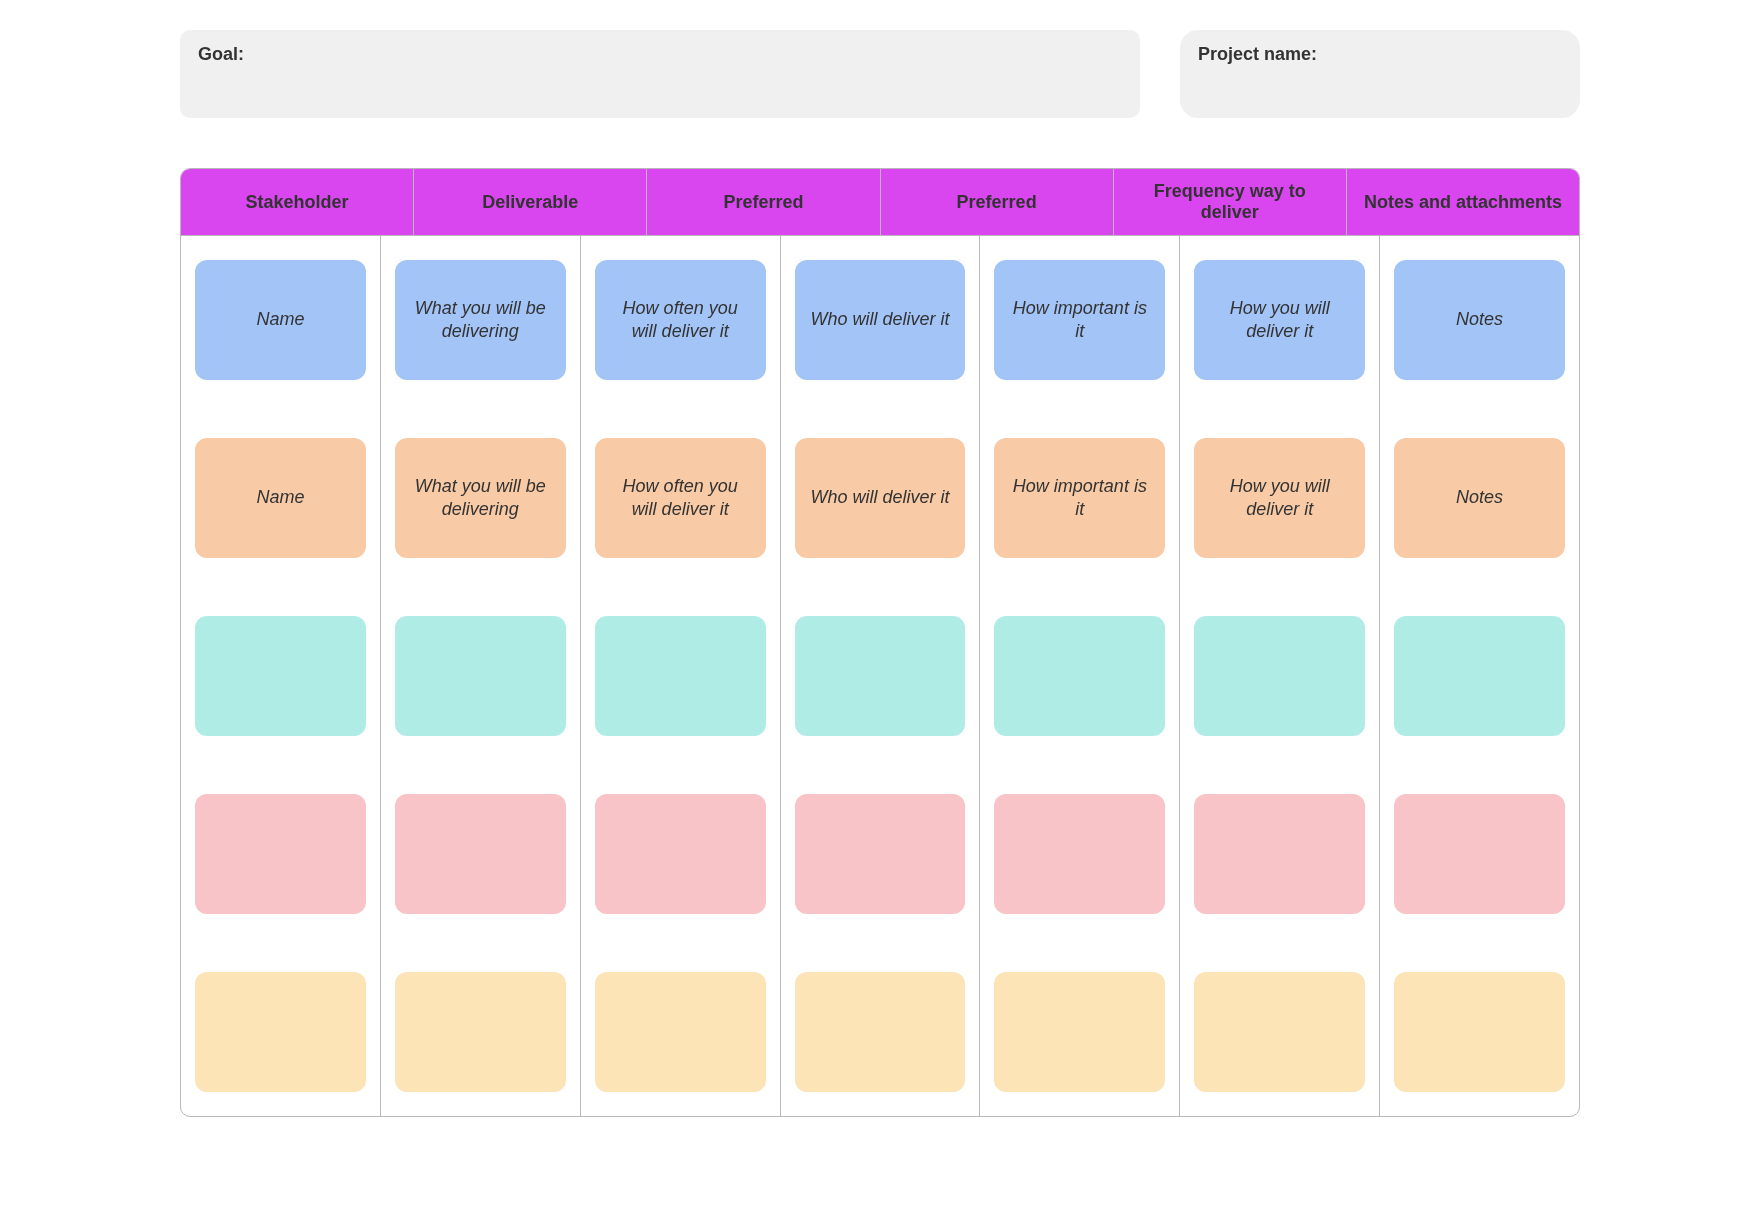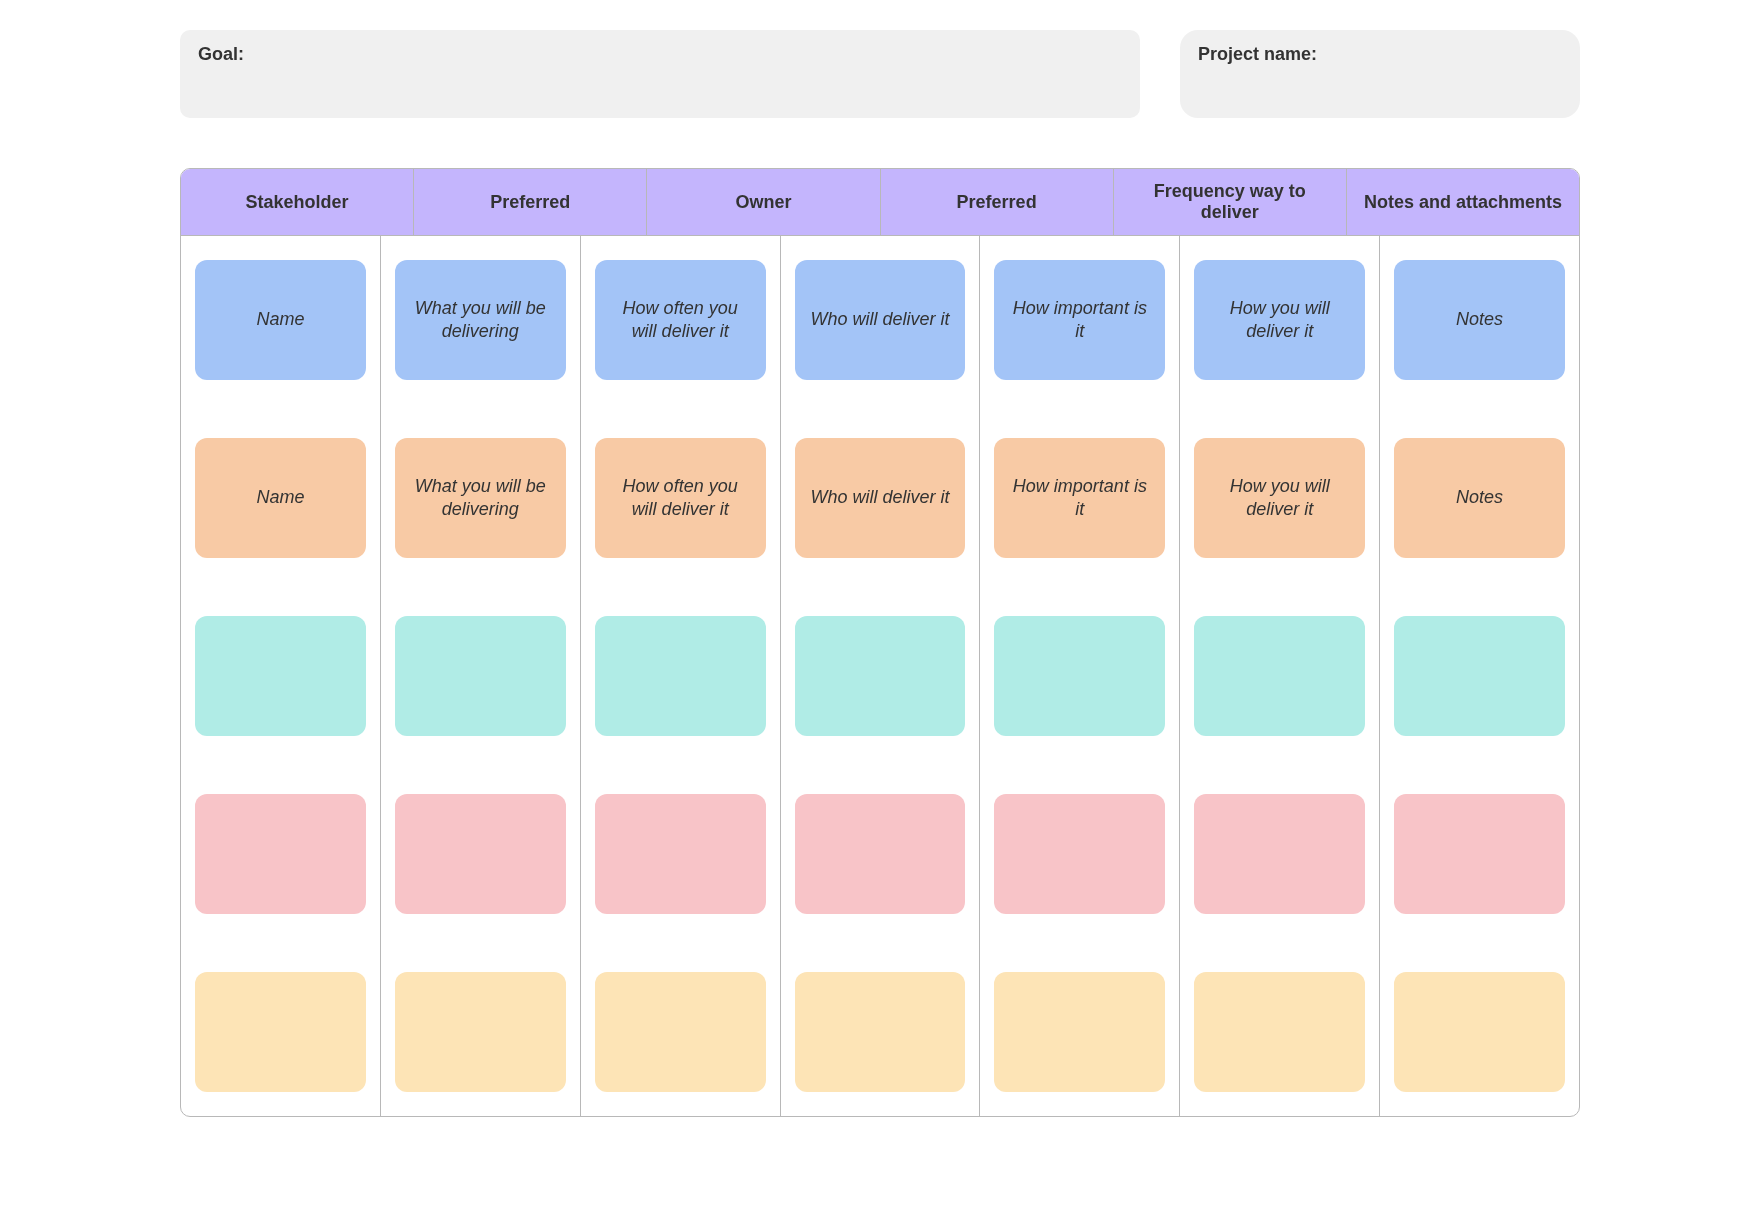--- a/index.html
+++ b/index.html
@@ -35,21 +35,21 @@
     color: #333;
   }
 
   .matrix {
     border: 1px solid #b8b8b8;
     border-radius: 10px;
     overflow: hidden;
   }
   .header-row {
     display: flex;
-    background: #c4b5fd;
+    background: #d946ef;
     border-bottom: 1px solid #b8b8b8;
   }
   .header-cell {
     flex: 1 1 0;
     border-right: 1px solid #b8b8b8;
     padding: 12px 10px;
     text-align: center;
     font-weight: bold;
     font-size: 18px;
     color: #333;
@@ -106,26 +106,26 @@
     </div>
   </div>
 
   <div class="matrix">
 
     <div class="header-row">
       <div class="header-cell">
           <span>Stakeholder</span>
         </div>
       <div class="header-cell">
+          <span>Deliverable</span>
+        </div>
+      <div class="header-cell">
           <span>Preferred</span>
         </div>
       <div class="header-cell">
-          <span>Owner</span>
-        </div>
-      <div class="header-cell">
           <span>Preferred</span>
         </div>
       <div class="header-cell">
           <span>Frequency way to deliver</span>
         </div>
       <div class="header-cell">
           <span>Notes and attachments</span>
         </div>
     </div>
 

